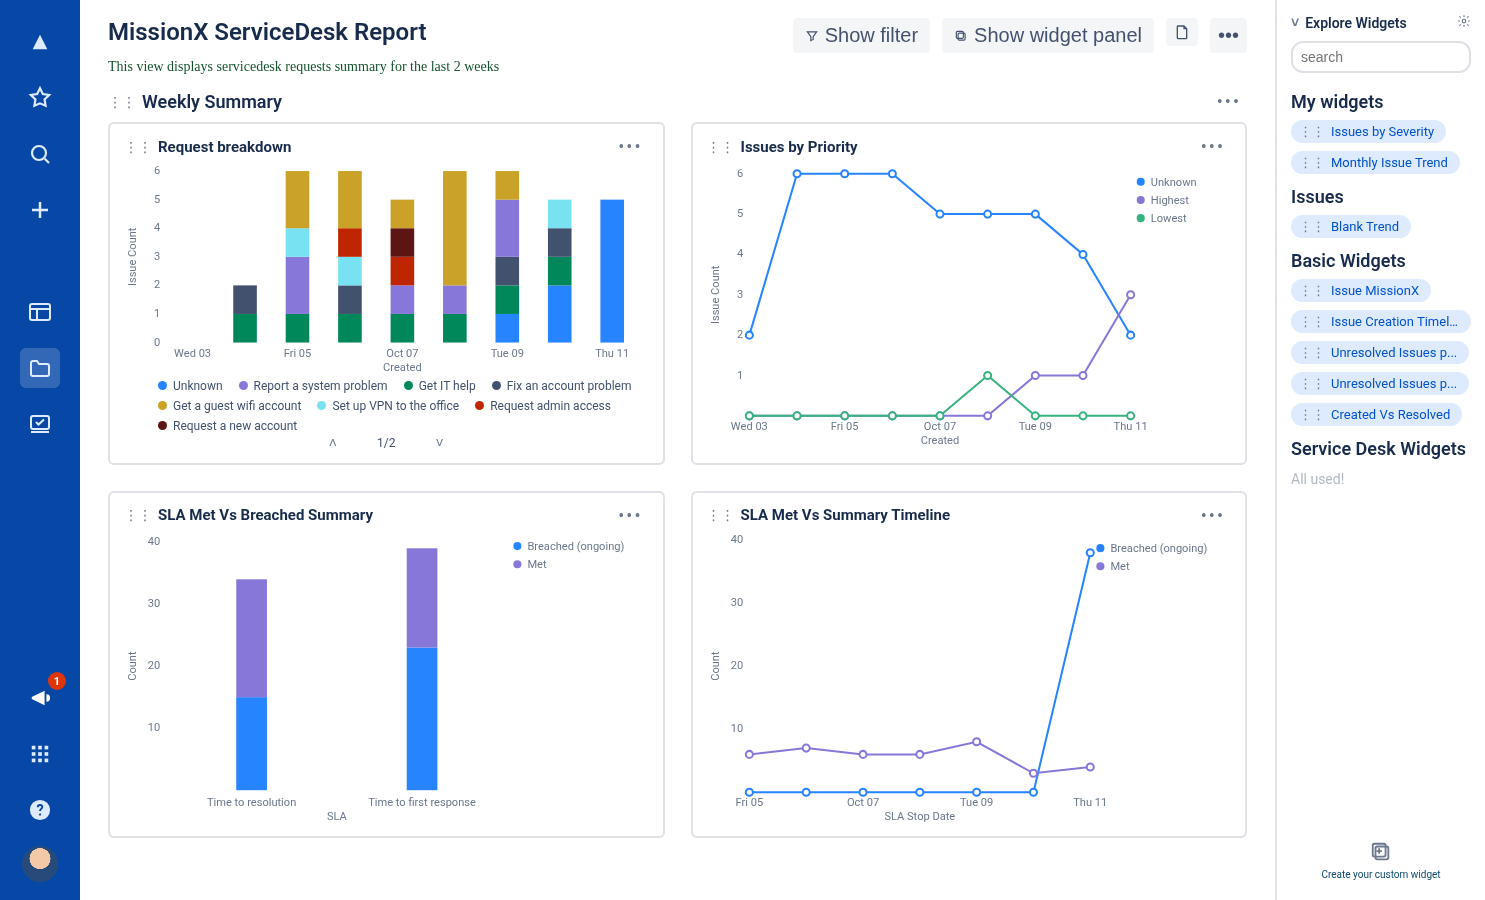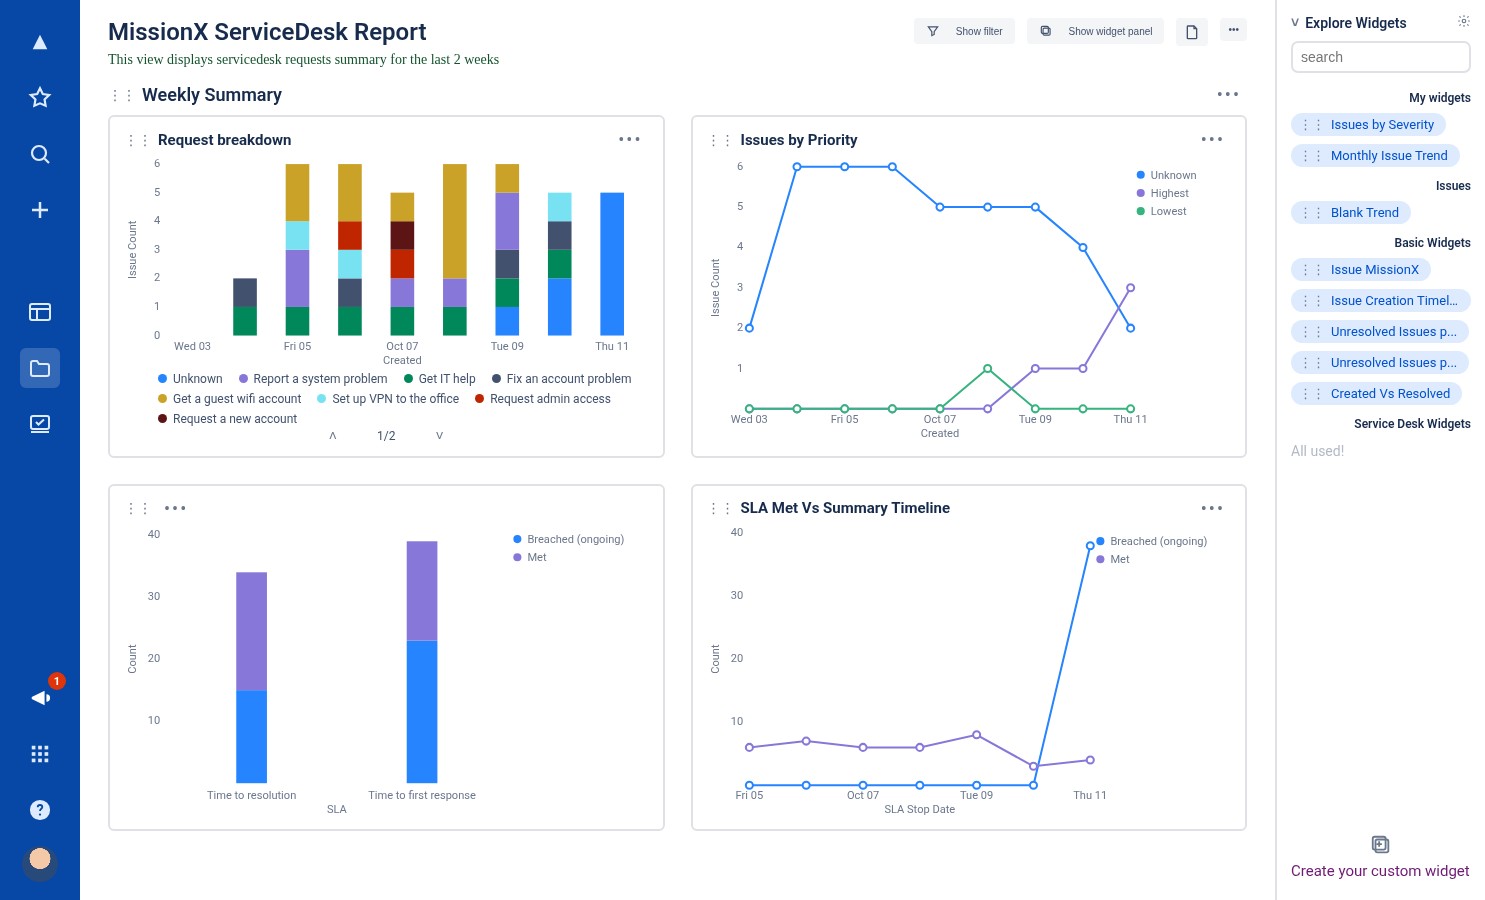--- a/index.html
+++ b/index.html
@@ -13,21 +13,21 @@
   .rail .sp { flex:1; }
   .rail .badge { position:absolute; top:-6px; right:-6px; background:#DE350B; color:#fff; font-size:11px; font-weight:700; border-radius:50%; width:18px; height:18px; display:flex; align-items:center; justify-content:center; }
   .rail .ic-wrap { position:relative; }
   .avatar { width:36px; height:36px; border-radius:50%; background:radial-gradient(circle at 50% 35%, #f3c9a8 0 35%, #284a7a 36% 100%); margin-bottom:18px; cursor:pointer; }
 
   
   .main { flex:1; display:flex; min-width:0; }
   .content { flex:1; min-width:0; overflow:auto; padding:18px 28px 30px 28px; background:#fff; }
   .titlebar { display:flex; align-items:flex-start; gap:12px; }
   .titlebar h1 { margin:0; font-size:24px; font-weight:600; color:#172B4D; flex:1; }
-  .btn { display:inline-flex; align-items:center; gap:16px; background:#F4F5F7; border:none; padding:6px 12px; border-radius:4px; font-size:10px; color:#42526E; cursor:pointer; }
+  .btn { display:inline-flex; align-items:center; gap:6px; background:#F4F5F7; border:none; padding:6px 12px; border-radius:4px; font-size:20px; color:#42526E; cursor:pointer; }
   .btn.icononly { padding:6px 8px; }
   .subtitle { color:#14532d; font-size:14px; margin:6px 0 14px;font-family:Liberation Serif, serif; }
 
   .section-head { display:flex; align-items:center; gap:6px; margin-bottom:6px; }
   .section-head h2 { margin:0; font-size:18px; font-weight:600; flex:1; }
   .grip { color:#6B778C; font-size:14px; cursor:grab; }
   .more { color:#6B778C; cursor:pointer; padding:2px 6px; font-size:18px; letter-spacing:2px; }
 
   .row2 { display:grid; grid-template-columns: 1fr 1fr; gap:26px; margin-top:8px; }
   .card { border:2px solid #DFE1E6; border-radius:6px; padding:10px 14px 12px; display:flex; flex-direction:column; min-height:320px; }
@@ -40,28 +40,28 @@
   .legend .item { display:inline-flex; align-items:center; gap:6px; }
   .legend .sw { width:9px; height:9px; border-radius:50%; display:inline-block; }
   .legpage { display:flex; align-items:center; gap:40px; justify-content:center; font-size:12px; color:#42526E; margin-top:2px; }
   .legpage .arrow { color:#6B778C; cursor:pointer; font-size:14px; }
 
   
   .panel { width:210px; min-width:210px; border-left:2px solid #DFE1E6; padding:14px 14px 20px; overflow:auto; display:flex; flex-direction:column; }
   .panel-head { display:flex; align-items:center; gap:6px; font-weight:600; font-size:14px; margin-bottom:10px; color:#172B4D;}
   .panel-head .chev { color:#6B778C; }
   .panel-head .gear { margin-left:auto; color:#6B778C; cursor:pointer; }
-  .search { border:2px solid #DFE1E6; border-radius:7px; padding:6px 8px; font-size:14px; color:#6B778C; margin-bottom:14px; outline:none; width:100%; }
-  .psec { font-weight:600; font-size:12px; margin:4px 0 8px;text-align:right; }
+  .search { border:2px solid #DFE1E6; border-radius:12px; padding:6px 8px; font-size:14px; color:#6B778C; margin-bottom:14px; outline:none; width:100%; }
+  .psec { font-weight:600; font-size:18px; margin:4px 0 8px; }
   .pill { display:inline-flex; align-items:center; gap:6px; background:#DEEBFF; color:#0052CC; border-radius:999px; padding:4px 12px 4px 8px; font-size:13px; margin:0 0 8px 0; cursor:pointer; max-width:100%; }
   .pill .pg { color:#6B778C; }
   .pill span.t { overflow:hidden; text-overflow:ellipsis; white-space:nowrap; }
   .allused { color:#B3BAC5; font-size:14px; margin-top:4px; }
   .panel .spacer { flex:1; }
-  .create-w { color:#701a75; font-size:15px; }
+  .create-w { text-align:center; color:#0c4a6e; font-size:10px; }
   .create-w .cic { color:#6B778C; display:block; margin:0 auto 6px; }
 
   svg text { user-select:none; }
 </style>
 </head>
 <body>
 
 <div class="rail">
   <div class="ic">
     <svg width="22" height="22" viewBox="0 0 24 24" fill="none" stroke="#DEEBFF" stroke-width="2.2">
@@ -297,20 +297,21 @@
             <text x="440" y="56" text-anchor="start" class="tick">Lowest</text>
           </svg>
       </div>
     </div>
 
     <div class="row2" style="margin-top:26px;">
 
       <div class="card">
         <div class="card-head">
           <span class="grip">⋮⋮</span>
+          <h3>SLA Met Vs Breached Summary</h3>
           <span class="more">•••</span>
         </div>
         <svg class="chart" id="chart2" viewBox="0 0 520 290">
             <text x="36" y="197.5" text-anchor="end" class="tick">10</text>
             <text x="36" y="136" text-anchor="end" class="tick">20</text>
             <text x="36" y="74.5" text-anchor="end" class="tick">30</text>
             <text x="36" y="13" text-anchor="end" class="tick">40</text>
             <rect x="111.29" y="163.75" width="30.419999999999998" height="92.25" fill="#2684FF"></rect>
             <rect x="111.29" y="46.900000000000006" width="30.419999999999998" height="116.85" fill="#8777D9"></rect>
             <text x="126.5" y="272" text-anchor="middle" class="tick">Time to resolution</text>

